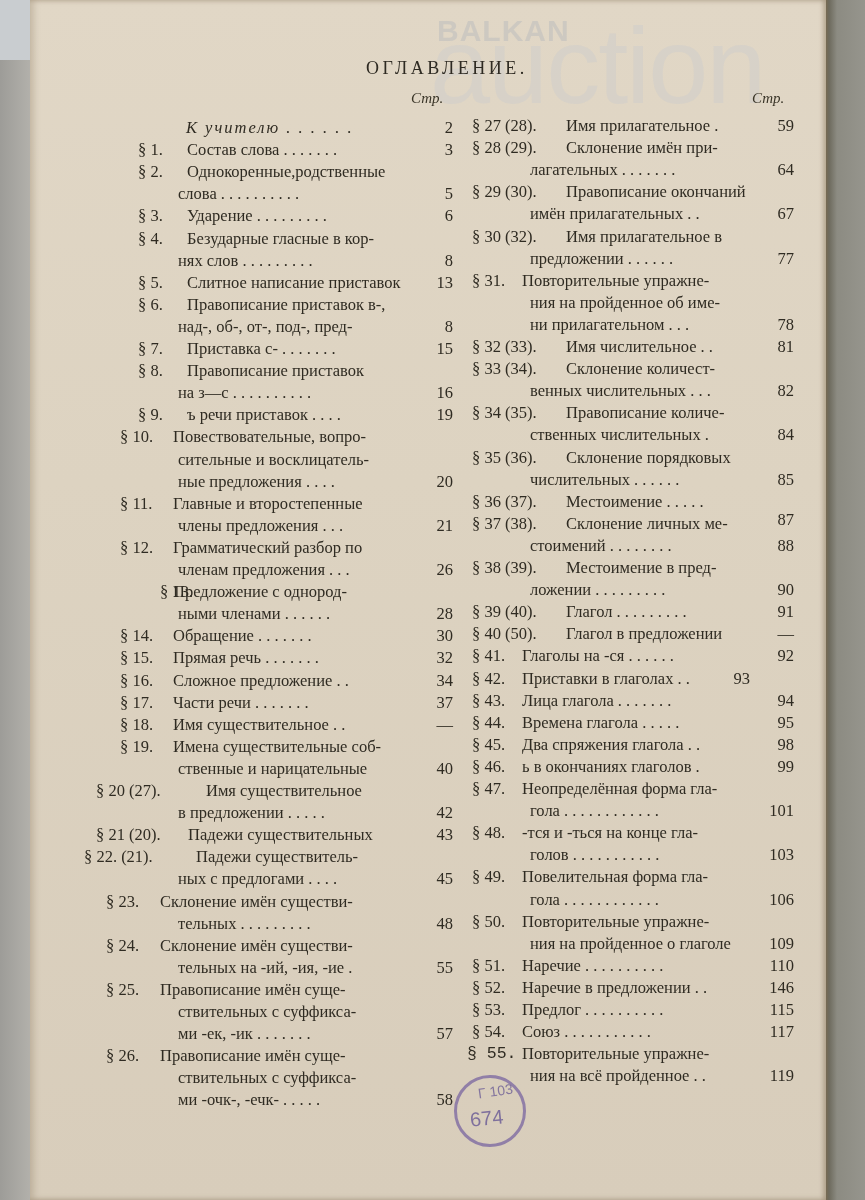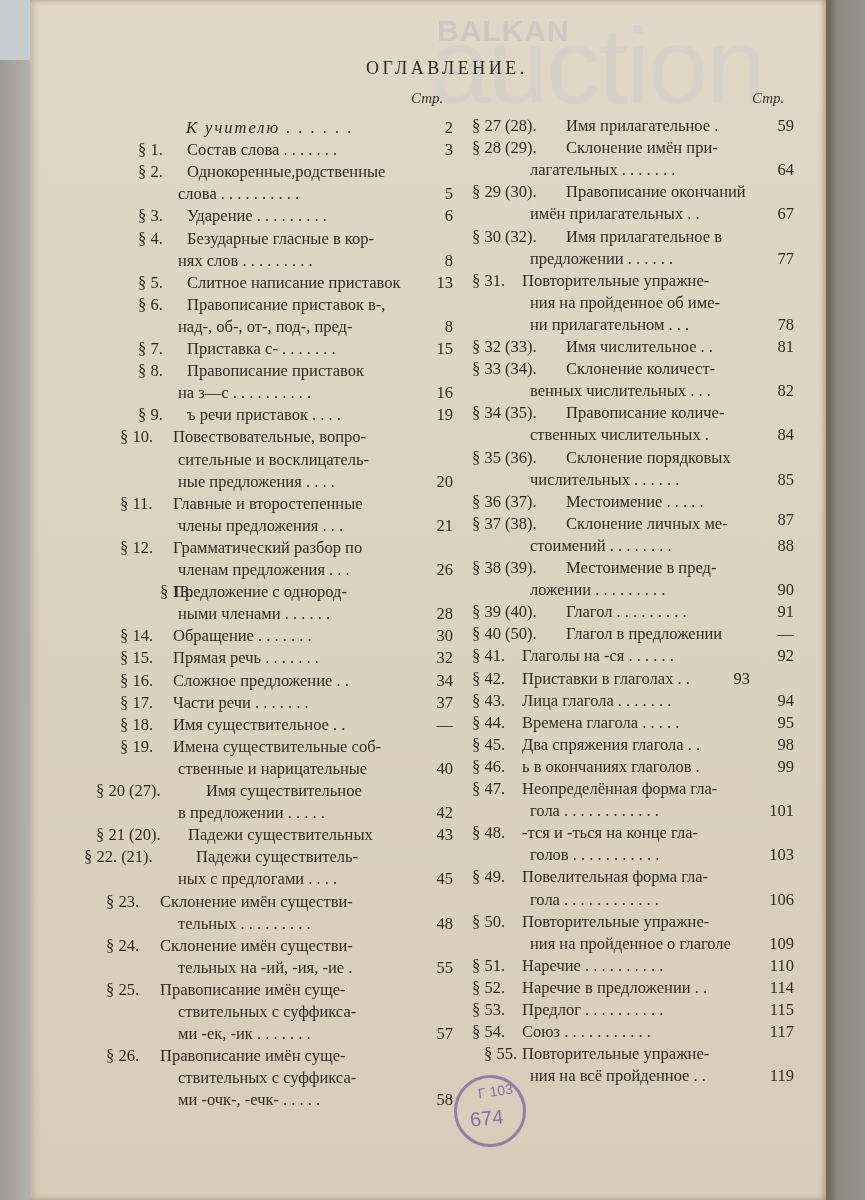--- a/index.html
+++ b/index.html
@@ -334,34 +334,34 @@
       <div class="line pg" style="left: 754px; width: 40px; top: 932.7px;">109</div>
     </div>
     <div>
       <div class="line sec" style="left: 472px; top: 954.8px;">§ 51.</div>
       <div class="line txt" style="left: 522px; top: 954.8px;">Наречие . . . . . . . . . .</div>
       <div class="line pg" style="left: 754px; width: 40px; top: 954.8px;">110</div>
     </div>
     <div>
       <div class="line sec" style="left: 472px; top: 976.9px;">§ 52.</div>
       <div class="line txt" style="left: 522px; top: 976.9px;">Наречие в предложении . .</div>
-      <div class="line pg" style="left: 754px; width: 40px; top: 976.9px;">114</div>
+      <div class="line pg" style="left: 754px; width: 40px; top: 976.9px;">146</div>
     </div>
     <div>
       <div class="line sec" style="left: 472px; top: 999px;">§ 53.</div>
       <div class="line txt" style="left: 522px; top: 999px;">Предлог . . . . . . . . . .</div>
       <div class="line pg" style="left: 754px; width: 40px; top: 999px;">115</div>
     </div>
     <div>
       <div class="line sec" style="left: 472px; top: 1021.1px;">§ 54.</div>
       <div class="line txt" style="left: 522px; top: 1021.1px;">Союз . . . . . . . . . . .</div>
       <div class="line pg" style="left: 754px; width: 40px; top: 1021.1px;">117</div>
     </div>
     <div>
-      <div class="line sec" style="left: 484px; top: 1043.2px;">§ 55.</div>
+      <div class="line sec" style="left: 467px; top: 1043.2px; font-family: Liberation Mono, monospace;">§ 55.</div>
       <div class="line txt" style="left: 522px; top: 1043.2px;">Повторительные упражне-</div>
       <div class="line txt" style="left: 530px; top: 1065.3px;">ния на всё пройденное . .</div>
       <div class="line pg" style="left: 754px; width: 40px; top: 1065.3px;">119</div>
     </div>
   </div>
 
 <div class="stamp"></div>
 <div class="stamp-t1">Г 103</div>
 <div class="stamp-t2">674</div>
 

